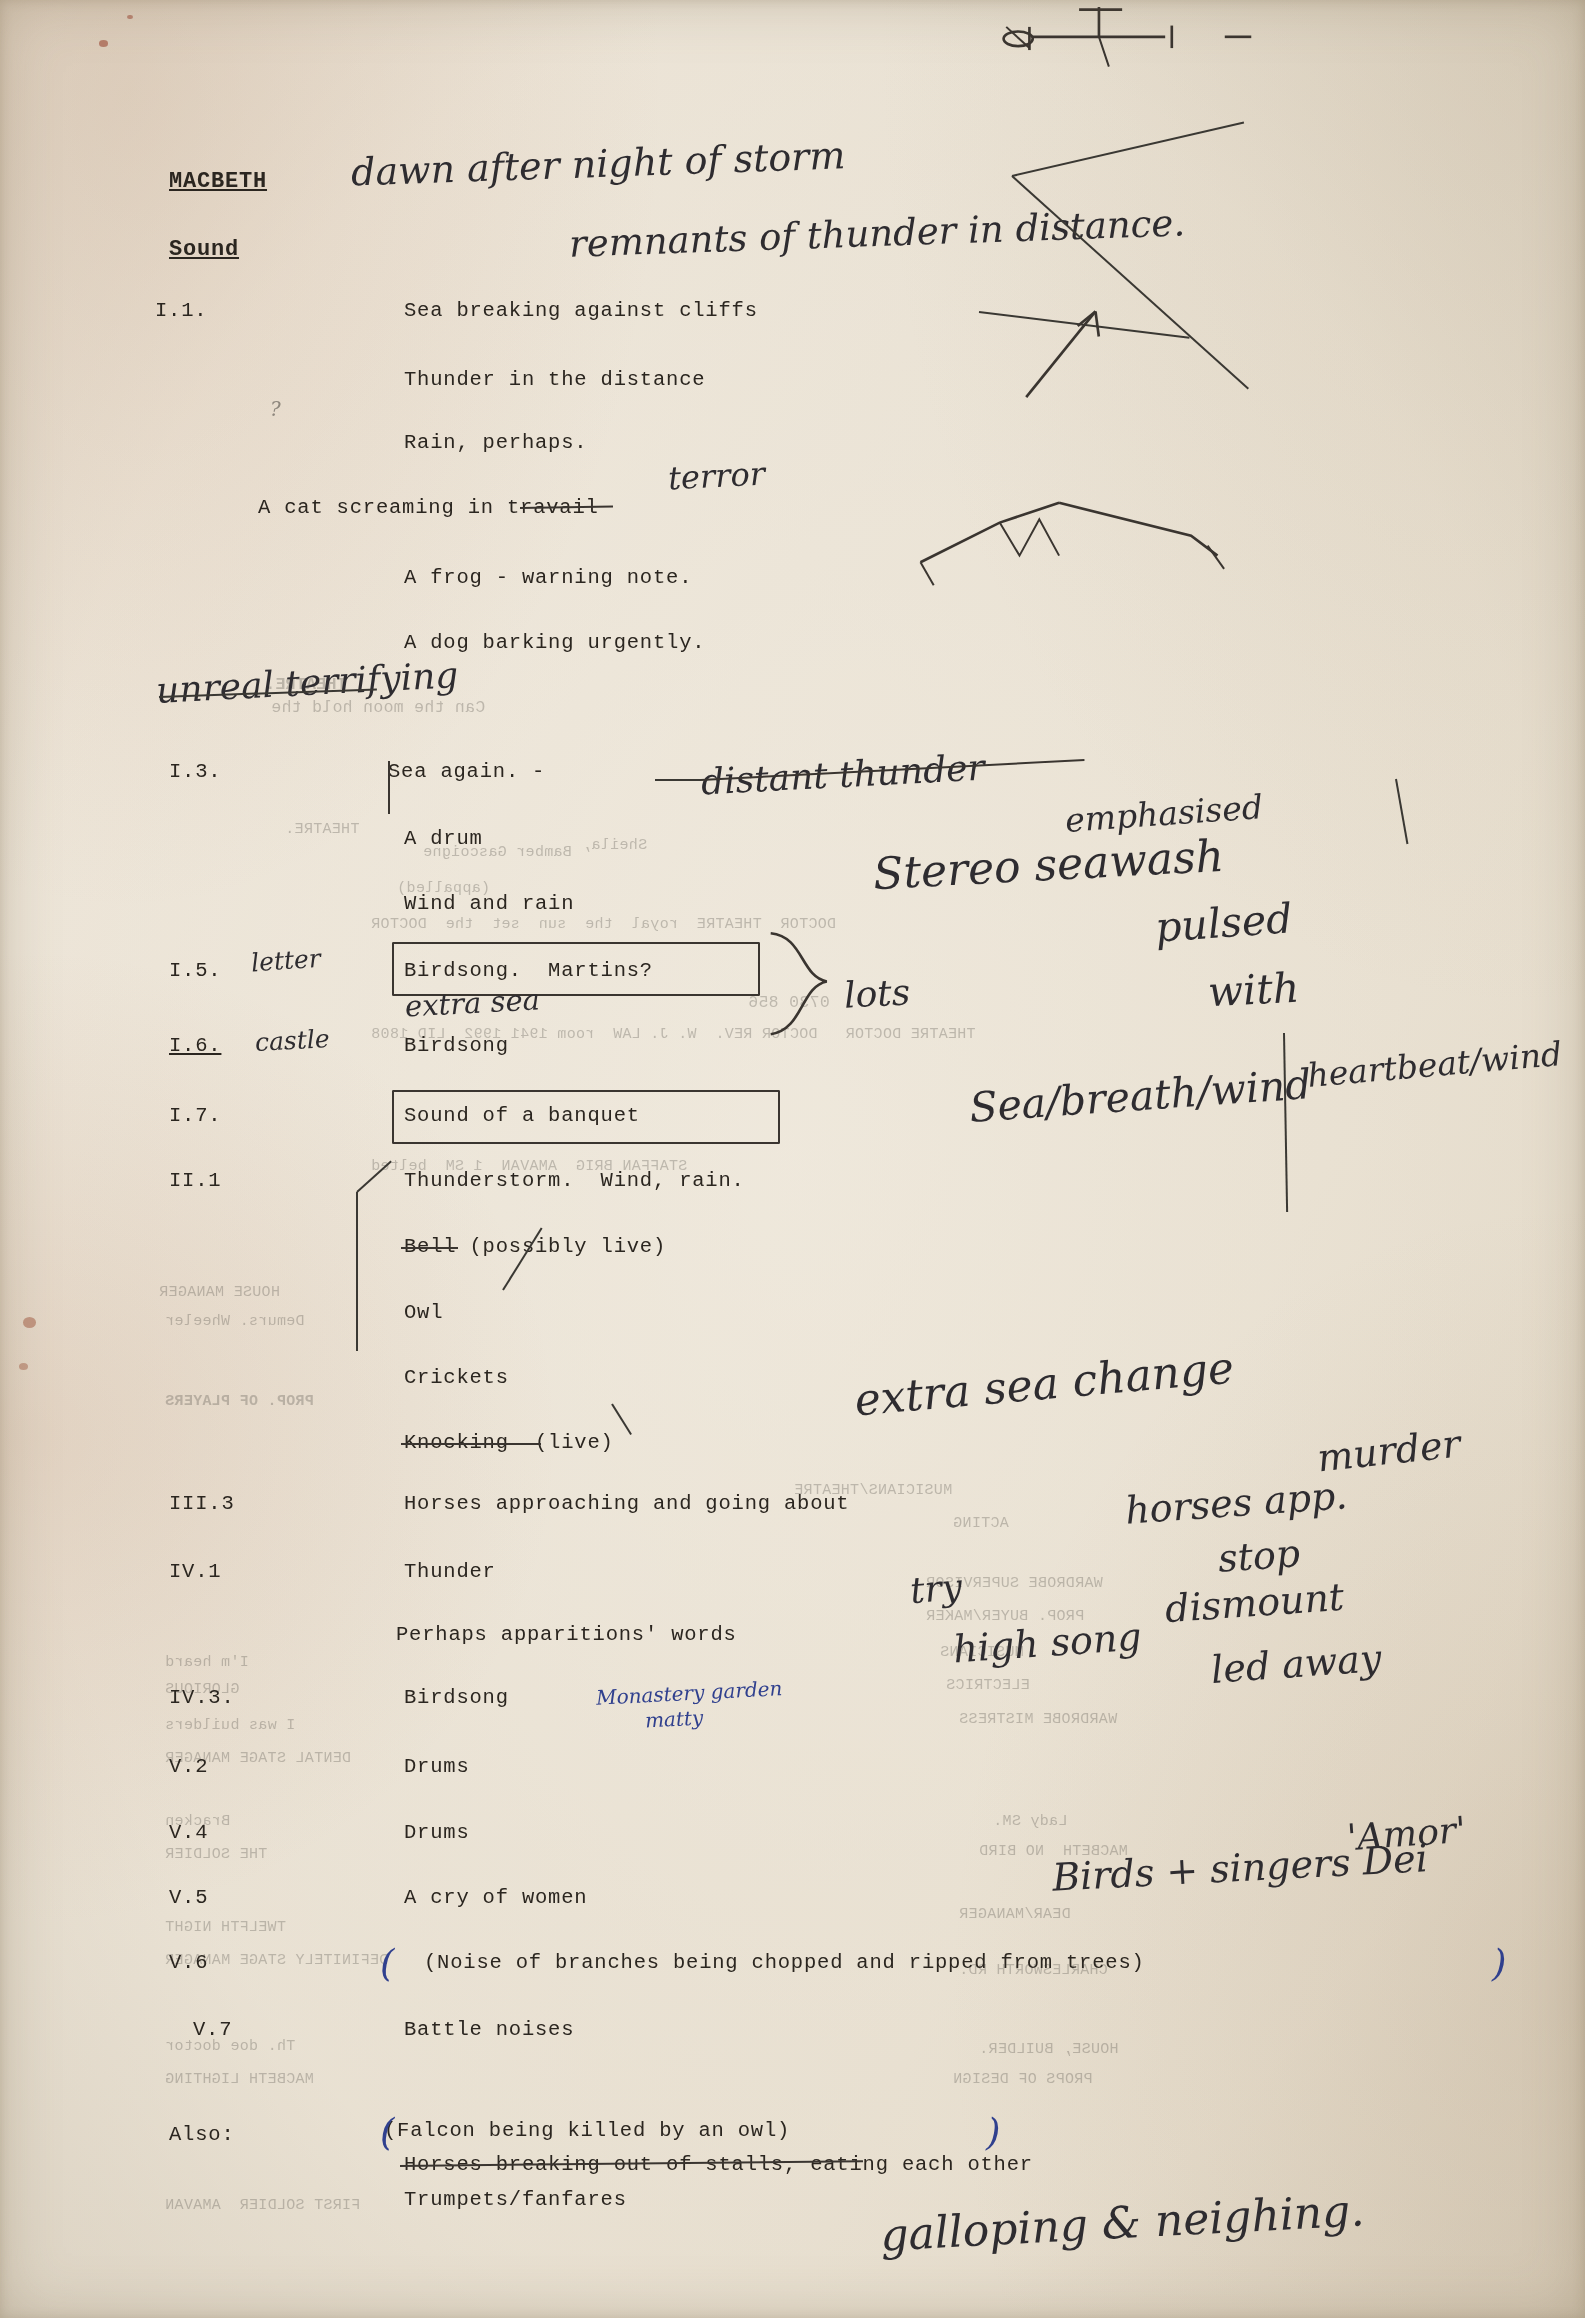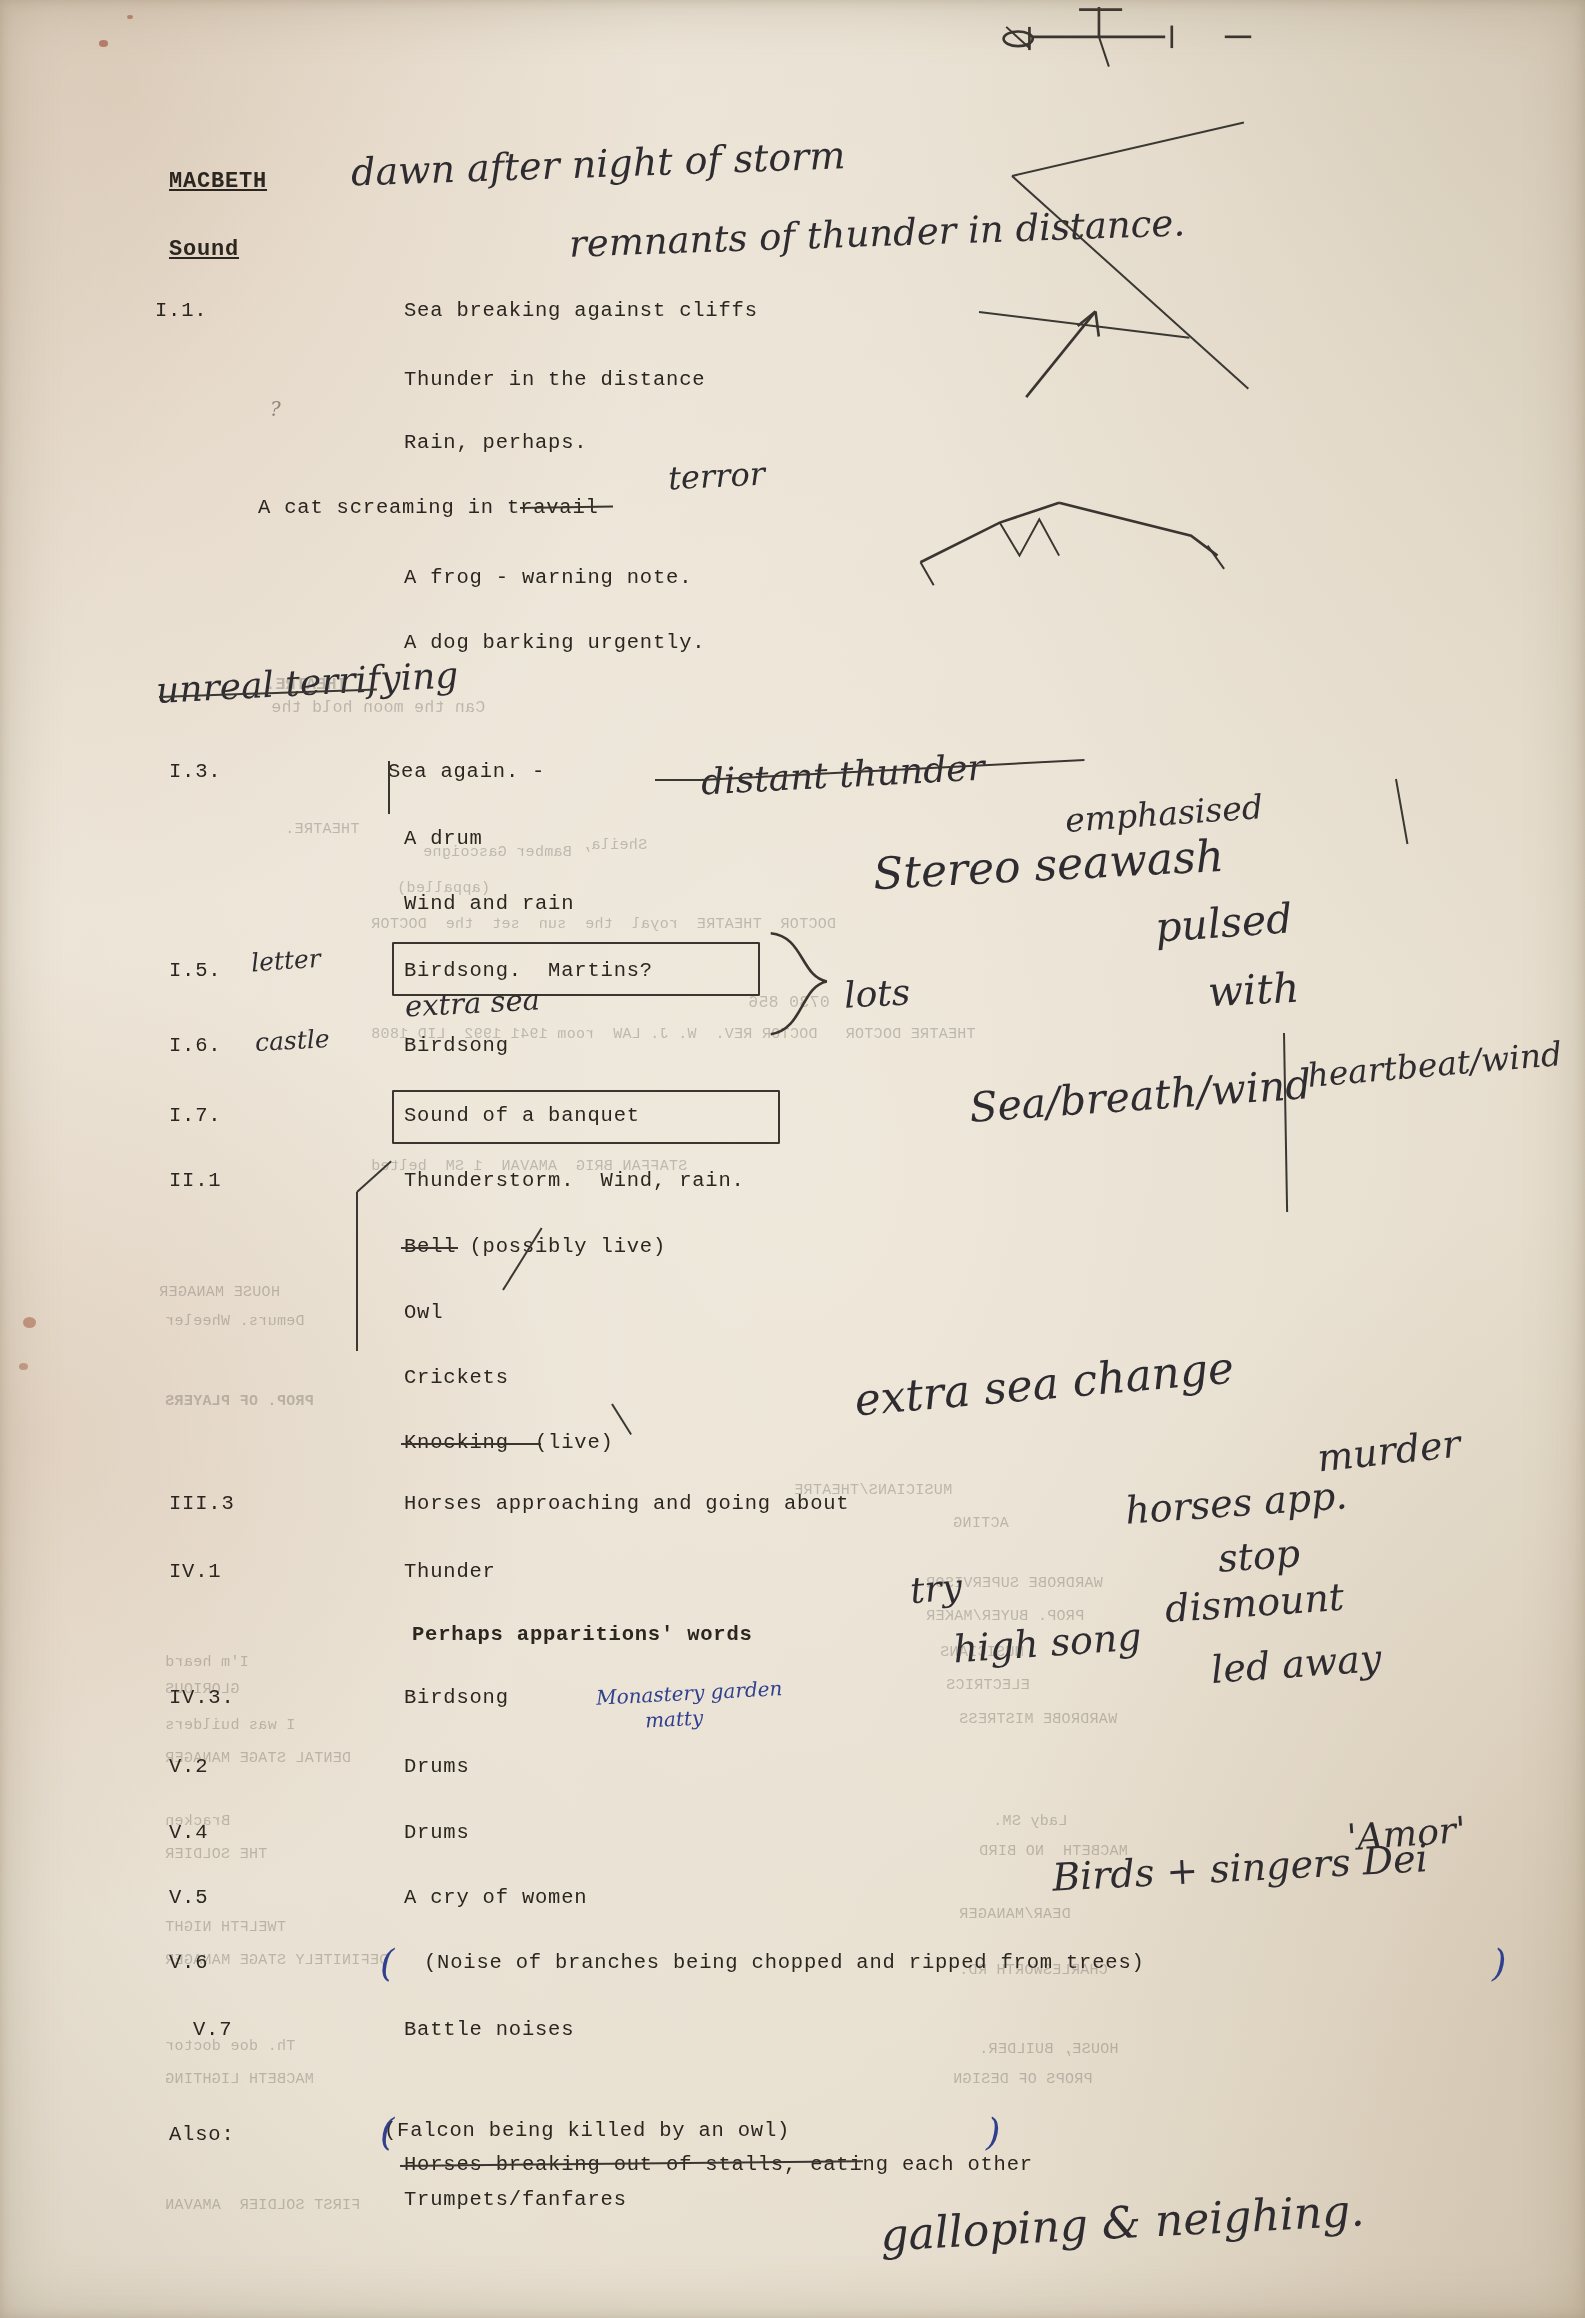--- a/index.html
+++ b/index.html
@@ -143,21 +143,21 @@
   <div class="ghost" style="left:165px; top:2038px; font-size:15px;">Th. doe doctor</div>
   <div class="ghost" style="left:165px; top:2071px; font-size:15px;">MACBETH LIGHTING</div>
   <div class="ghost" style="left:165px; top:2197px; font-size:15px;">FIRST SOLDIER  AMAVAN</div>
 
   <div class="typed head" style="left:169px; top:169px; font-size:22px;">MACBETH</div>
   <div class="typed head" style="left:169px; top:237px; font-size:22px;">Sound</div>
 
   <div class="typed" style="left:155px; top:299px;">I.1.</div>
   <div class="typed" style="left:169px; top:760px;">I.3.</div>
   <div class="typed" style="left:169px; top:959px;">I.5.</div>
-  <div class="typed" style="left:169px; top:1034px;">I.6.</div>
+  <div class="typed" style="left:169px; top:1034px;text-decoration:underline;">I.6.</div>
   <div class="typed" style="left:169px; top:1104px;">I.7.</div>
   <div class="typed" style="left:169px; top:1169px;">II.1</div>
   <div class="typed" style="left:169px; top:1492px;">III.3</div>
   <div class="typed" style="left:169px; top:1560px;">IV.1</div>
   <div class="typed" style="left:169px; top:1686px;">IV.3.</div>
   <div class="typed" style="left:169px; top:1755px;">V.2</div>
   <div class="typed" style="left:169px; top:1821px;">V.4</div>
   <div class="typed" style="left:169px; top:1886px;">V.5</div>
   <div class="typed" style="left:169px; top:1951px;">V.6</div>
   <div class="typed" style="left:169px; top:2018px;margin-left:24px;">V.7</div>
@@ -174,21 +174,21 @@
   <div class="typed" style="left:404px; top:959px;">Birdsong.  Martins?</div>
   <div class="typed" style="left:404px; top:1034px;">Birdsong</div>
   <div class="typed" style="left:404px; top:1104px;">Sound of a banquet</div>
   <div class="typed" style="left:404px; top:1169px;">Thunderstorm.  Wind, rain.</div>
   <div class="typed" style="left:404px; top:1235px;">Bell (possibly live)</div>
   <div class="typed" style="left:404px; top:1301px;text-align:right;">Owl</div>
   <div class="typed" style="left:404px; top:1366px;">Crickets</div>
   <div class="typed" style="left:404px; top:1431px;">Knocking  (live)</div>
   <div class="typed" style="left:404px; top:1492px;">Horses approaching and going about</div>
   <div class="typed" style="left:404px; top:1560px;">Thunder</div>
-  <div class="typed" style="left:412px; top:1623px;font-weight:bold;">Perhaps apparitions' words</div>
+  <div class="typed" style="left:396px; top:1623px;">Perhaps apparitions' words</div>
   <div class="typed" style="left:404px; top:1686px;">Birdsong</div>
   <div class="typed" style="left:404px; top:1755px;">Drums</div>
   <div class="typed" style="left:404px; top:1821px;">Drums</div>
   <div class="typed" style="left:404px; top:1886px;">A cry of women</div>
   <div class="typed" style="left:384px; top:1951px;padding-left:40px;">(Noise of branches being chopped and ripped from trees)</div>
   <div class="typed" style="left:404px; top:2018px;">Battle noises</div>
 
   <div class="typed" style="left:169px; top:2123px;">Also:</div>
   <div class="typed" style="left:384px; top:2119px;">(Falcon being killed by an owl)</div>
   <div class="typed" style="left:404px; top:2153px;">Horses breaking out of stalls, eating each other</div>

